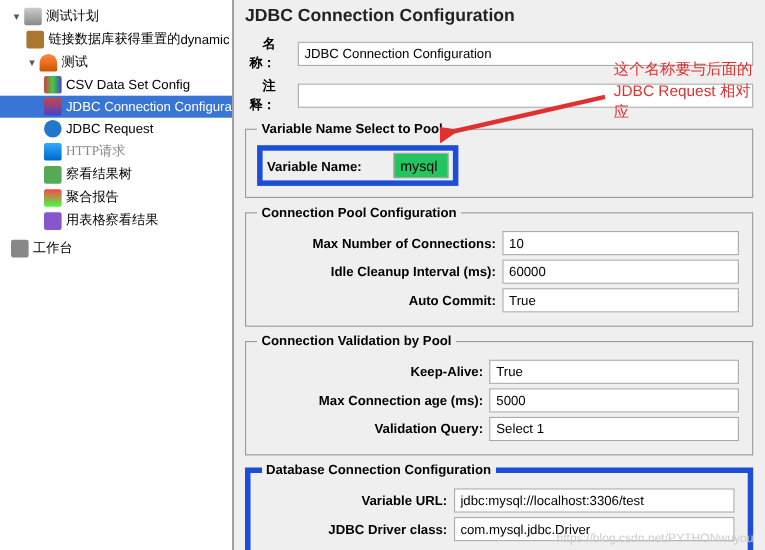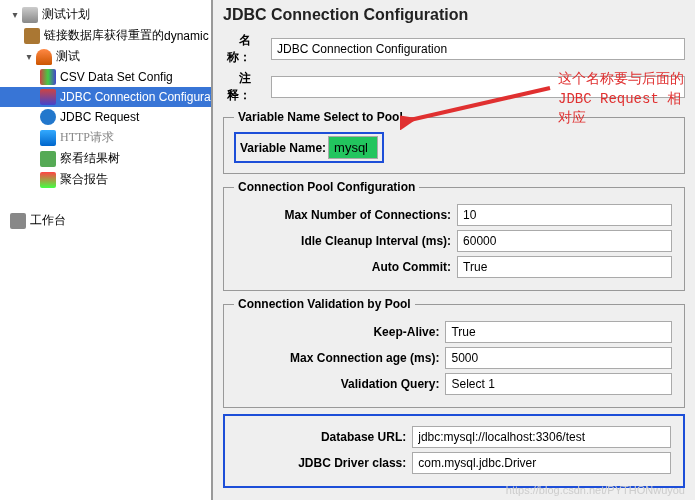--- a/index.html
+++ b/index.html
@@ -34,21 +34,21 @@
 fieldset { border: 1px solid #999; margin: 6px 0; padding: 8px 10px 10px; background: #efefef; }
 legend { font-weight: bold; font-size: 12px; padding: 0 4px; }
 .inline-row { display: flex; align-items: center; }
 .inline-row label { font-weight: bold; }
 .inline-row input { border: 1px solid #aaa; padding: 3px 5px; font-size: 13px; background: #22c55e; }
 .cfg-table { width: 100%; border-collapse: collapse; }
 .cfg-table td { padding: 2px; }
 .cfg-table td.k { text-align: right; font-weight: bold; white-space: nowrap; padding-right: 4px; }
 .cfg-table td.v input { width: 100%; border: 1px solid #aaa; padding: 3px 5px; font-size: 12px; }
 
-.hl-red { border: 2px solid #1d4ed8; }
+.hl-red { border: 5px solid #1d4ed8; gap: 27px; }
 .annot { position: absolute; color: #e03030; font-size: 14px; line-height: 1.4; }
 .arrow { position: absolute; }
 .watermark { position: absolute; bottom: 4px; right: 10px; color: #ccc; font-size: 11px; pointer-events: none; }
 </style>
 </head>
 <body>
 
 <div class="container">
   <div class="tree-panel">
     <div class="tree-node l1">
@@ -83,21 +83,25 @@
       <span>HTTP请求</span>
     </div>
     <div class="tree-node l3">
       <span class="tree-icon ic-tree"></span>
       <span>察看结果树</span>
     </div>
     <div class="tree-node l3">
       <span class="tree-icon ic-chart"></span>
       <span>聚合报告</span>
     </div>
-    <div class="tree-node l1" style="margin-top:20px;">
+    <div class="tree-node l3">
+      <span class="tree-icon ic-table"></span>
+      <span>用表格察看结果</span>
+    </div>
+    <div class="tree-node l1" style="margin-top:4px;">
       <span class="tree-icon ic-wb"></span>
       <span>工作台</span>
     </div>
   </div>
 
   <div class="main-panel">
     <div class="main-title">JDBC Connection Configuration</div>
 
     <div class="form-row">
       <span class="lbl">名称：</span>
@@ -150,24 +154,25 @@
             </tr>
         <tr>
               <td class="k">Validation Query:</td>
               <td class="v"><input value="Select 1" style=""></td>
             </tr>
       </tbody>
         </table>
     </fieldset>
 
     <fieldset class="hl-red">
+      <legend>Database Connection Configuration</legend>
       <table class="cfg-table">
         <tbody>
             <tr>
-              <td class="k">Database URL:</td>
+              <td class="k">Variable URL:</td>
               <td class="v"><input value="jdbc:mysql://localhost:3306/test" style=""></td>
             </tr>
         <tr>
               <td class="k">JDBC Driver class:</td>
               <td class="v"><input value="com.mysql.jdbc.Driver" style=""></td>
             </tr>
 
       </tbody>
         </table>
     </fieldset>
@@ -175,14 +180,14 @@
 </div>
 
 <svg class="arrow" style="left:400px; top:80px;" width="160" height="50">
   <defs>
       <marker id="ah" markerWidth="10" markerHeight="8" refX="2" refY="4" orient="auto">
         <polygon points="10 0, 0 4, 10 8" fill="#e03030"></polygon>
       </marker>
     </defs>
   <line x1="150" y1="8" x2="10" y2="40" stroke="#e03030" stroke-width="4" marker-end="url(#ah)"></line>
 </svg>
-<div class="annot" style="left:558px; top:70px; width:130px;font-family:Liberation Mono, monospace;">这个名称要与后面的JDBC Request 相对应</div>
+<div class="annot" style="left:558px; top:53px; width:130px;">这个名称要与后面的JDBC Request 相对应</div>
 <div class="watermark">https://blog.csdn.net/PYTHONwuyou</div>
 
 </body></html>

